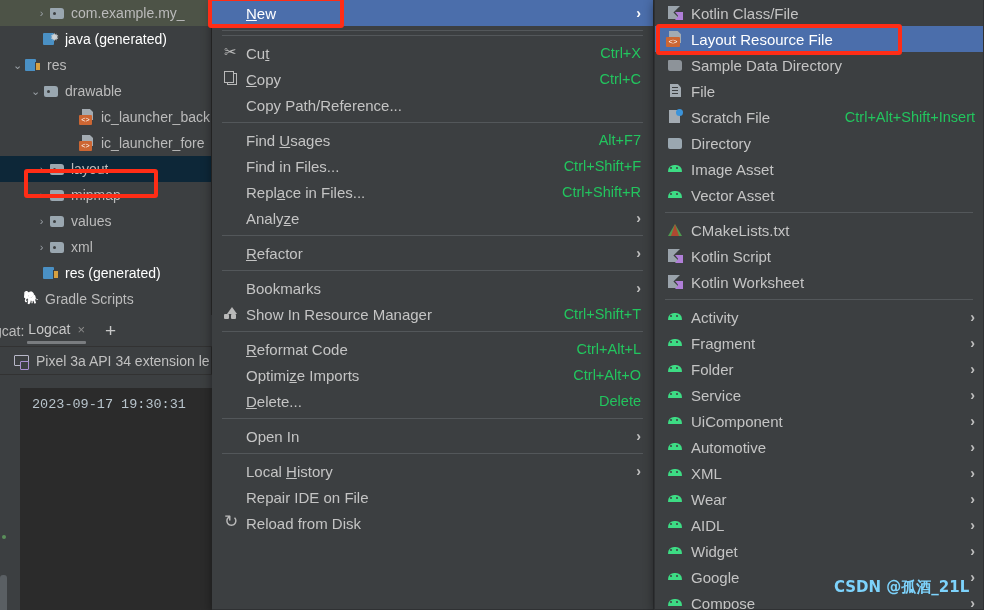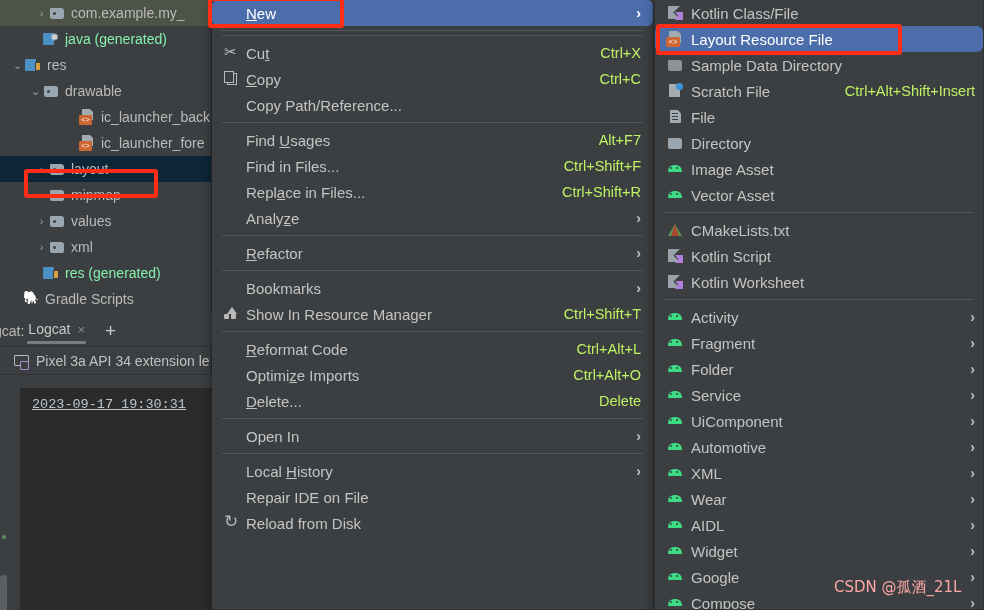--- a/index.html
+++ b/index.html
@@ -28,21 +28,21 @@
     font-size: 14px;
     color: #bbbbbb;
   }
   .tree-row.sel-olive { background: #4d5347; }
   .tree-row.sel-navy  { background: #0d2738; }
   .tree-row .twisty {
     width: 15px; min-width: 15px; text-align: center;
     color: #9aa0a6; font-size: 11px; line-height: 1;
   }
   .tree-row .label { margin-left: 5px; overflow: hidden; }
-  .tree-row .label.dim { color: #86efac; }
+  .tree-row .label.dim { color: #ffffff; }
   .ic { width: 17px; min-width: 17px; height: 16px; position: relative; display: inline-block; }
 
   
   .ic-folder::before {
     content: ""; position: absolute; left: 1px; top: 3px;
     width: 14px; height: 11px; background: #9aa7b0;
     border-radius: 1px 3px 2px 2px;
   }
   .ic-folder::after {
     content: ""; position: absolute; left: 4px; top: 7px;
@@ -121,21 +121,21 @@
   .lc-body {
     position: absolute; left: 0; top: 60px; right: 0; bottom: 0;
     background: #3c3f41;
   }
   .lc-console {
     position: absolute; left: 20px; top: 13px; right: 0; bottom: 0;
     background: #2b2b2b;
   }
   .lc-line {
     font-family: "Liberation Mono", monospace; font-size: 13.5px;
-    color: #b8c4cc; padding: 9px 0 0 12px; white-space: nowrap; text-decoration: underline;
+    color: #b8c4cc; padding: 9px 0 0 12px; white-space: nowrap;
   }
   .lc-gutter-dot {
     position: absolute; left: 2px; top: 160px;
     width: 4px; height: 4px; border-radius: 50%; background: #5a8f5a;
   }
   .lc-scroll-thumb {
     position: absolute; left: 0px; top: 200px; width: 7px; height: 38px;
     background: #5a5f63; border-radius: 3px;
   }
 
@@ -148,25 +148,25 @@
     border-top: none; border-left: none;
     box-shadow: 0 2px 10px rgba(0,0,0,.45);
     font-size: 15px; color: #c4c4c4;
     overflow: hidden;
   }
   .mi {
     position: relative; display: flex; align-items: center;
     height: 26px; padding: 0 12px 0 10px;
     white-space: nowrap;
   }
-  .mi.hl { background: #4b6eab; color: #ffffff; border-radius: 6px; }
+  .mi.hl { background: #4b6eab; color: #ffffff; }
   .mi .micon { width: 24px; min-width: 24px; height: 16px; position: relative; }
   .mi .mlabel { flex: 0 0 auto; }
   .mi .mlabel u { text-decoration: underline; }
-  .mi .mshort { margin-left: auto; color: #bef264; font-size: 14.5px; }
+  .mi .mshort { margin-left: auto; color: #22c55e; font-size: 14.5px; }
   .mi .march { margin-left: auto; color: #c0c0c0; font-size: 14px; font-weight: bold; }
   .mi.hl .march { color: #fff; }
   .msep { height: 1px; background: #53575a; margin: 4px 10px; }
 
   
   .g-cut::before  { content: "✂"; position: absolute; left: 2px; top: -2px; font-size: 15px; color: #b9b9b9; }
   .g-copy::before { content: ""; position: absolute; left: 5px; top: 2px; width: 8px; height: 10px;
                     border: 1.4px solid #b9b9b9; background: #3c3f41; }
   .g-copy::after  { content: ""; position: absolute; left: 2px; top: 0px; width: 8px; height: 10px;
                     border: 1.4px solid #b9b9b9; background: #3c3f41; }
@@ -263,23 +263,24 @@
     border-radius: 3px;
     pointer-events: none;
   }
   #redbox-new    { left: 208px; top: -3px;  width: 136px; height: 31px; }
   #redbox-layout-tree { left: 24px; top: 169px; width: 134px; height: 29px; }
   #redbox-layout-res  { left: 656px; top: 24px; width: 246px; height: 31px; }
 
   
   #watermark {
     position: absolute; left: 834px; top: 578px;
-    font-size: 15px; color: #fca5a5;
+    font-size: 15px; color: #7dd3fc;
     font-family: "DejaVu Sans", sans-serif;
     white-space: nowrap;
+    font-weight: bold;
   }
 </style>
 </head>
 <body>
 
 <div id="root">
 
   <div id="sidebar">
     <div id="tree-list">
         <div class="tree-row sel-olive">
@@ -487,29 +488,29 @@
         </div>
         <div class="mi hl">
           <span class="micon g-layout"></span>
           <span class="mlabel">Layout Resource File</span>
         </div>
         <div class="mi">
           <span class="micon g-dirgrey"></span>
           <span class="mlabel">Sample Data Directory</span>
         </div>
         <div class="mi">
+          <span class="micon g-file"></span>
+          <span class="mlabel">File</span>
+        </div>
+        <div class="mi">
           <span class="micon g-scratch"></span>
           <span class="mlabel">Scratch File</span>
           <span class="mshort">Ctrl+Alt+Shift+Insert</span>
         </div>
         <div class="mi">
-          <span class="micon g-file"></span>
-          <span class="mlabel">File</span>
-        </div>
-        <div class="mi">
           <span class="micon g-dirblue"></span>
           <span class="mlabel">Directory</span>
         </div>
         <div class="mi">
           <span class="micon g-android"></span>
           <span class="mlabel">Image Asset</span>
         </div>
         <div class="mi">
           <span class="micon g-android"></span>
           <span class="mlabel">Vector Asset</span>

